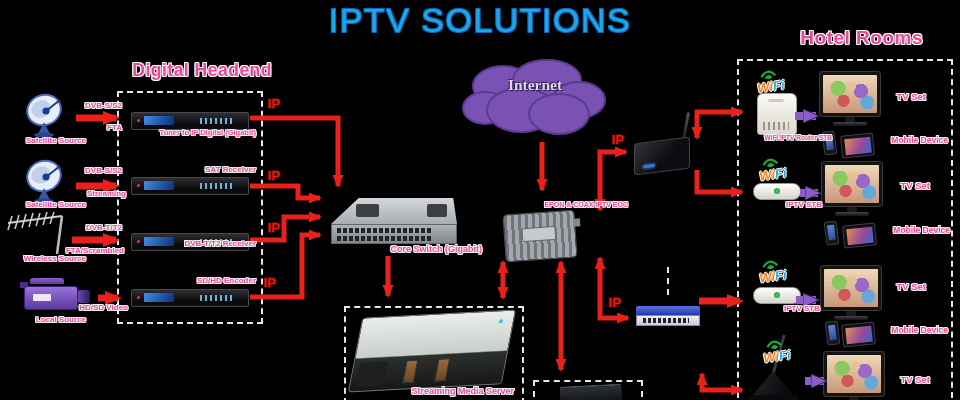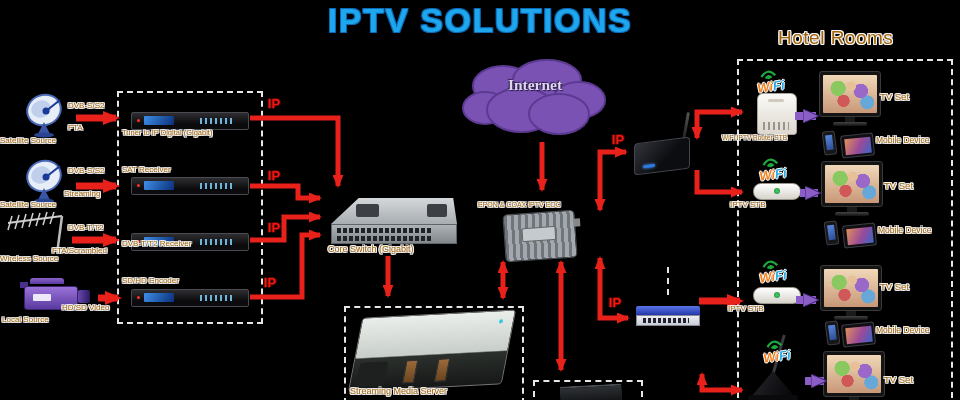--- a/index.html
+++ b/index.html
@@ -1,22 +1,22 @@
 <!DOCTYPE html>
 <html><head>
 <meta charset="utf-8">
 <style>
   html,body{margin:0;padding:0;background:#000;}
   .stage{position:relative;width:960px;height:400px;background:#000;overflow:hidden;
          font-family:"Liberation Sans",sans-serif;}
   
   .main-title{position:absolute;left:0;top:1px;width:960px;text-align:center;
-    font-size:34px;font-weight:bold;letter-spacing:1.5px;color:#1fa7ee;
+    font-size:34px;font-weight:normal;letter-spacing:1.5px;color:#1fa7ee;
     text-shadow:-1px -1px 0 #0c6ab6,1px -1px 0 #0c6ab6,-1px 1px 0 #0c6ab6,1px 1px 0 #0c6ab6;z-index:6;}
-  .lbl{position:absolute;color:#a16207;font-weight:normal;font-size:8px;text-align:left;line-height:1.15;z-index:6;
+  .lbl{position:absolute;color:#ec4899;font-weight:bold;font-size:8px;text-align:right;line-height:1.15;z-index:6;
     text-shadow:-1px -1px 0 #f4f4f4,1px -1px 0 #f4f4f4,-1px 1px 0 #f4f4f4,1px 1px 0 #f4f4f4,
                 -1px 0 0 #f4f4f4,1px 0 0 #f4f4f4,0 -1px 0 #f4f4f4,0 1px 0 #f4f4f4;}
   .sec-title{font-size:17.5px;letter-spacing:.5px;}
   .hr-title{font-size:19px;}
   .ip{position:absolute;color:#f01810;font-weight:800;font-size:13px;z-index:7;text-align:center;
     text-shadow:-1px 0 0 #5a0400,1px 0 0 #5a0400,0 -1px 0 #5a0400,0 1px 0 #5a0400;}
   .cloud-text{position:absolute;left:480px;top:74px;width:110px;text-align:center;z-index:6;
     font-family:"Liberation Serif",serif;font-weight:bold;font-size:15.5px;line-height:21px;color:#ded6ec;
     text-shadow:1px 1px 1px #2a1a48,-1px -1px 1px #2a1a48;}
   
@@ -135,20 +135,21 @@
 <div class="stage">
 
   <div class="main-title">IPTV SOLUTIONS</div>
 
   <div class="dash-box" style="left:117px;top:91px;width:142px;height:229px;"></div>
   <div class="dash-box" style="left:344px;top:306px;width:176px;height:94px;"></div>
   <div class="dash-box" style="left:533px;top:380px;width:106px;height:24px;"></div>
   <div class="dash-box" style="left:737px;top:59px;width:212px;height:345px;"></div>
   <div class="dash-seg" style="left:667px;top:267px;height:28px;"></div>
 
+  <div class="lbl sec-title" style="left:112px;top:60px;width:160px;">Digital Headend</div>
   <div class="lbl sec-title hr-title" style="left:778px;top:27px;width:145px;">Hotel Rooms</div>
 
   <svg class="srcsvg" style="left:20px;top:90px;" width="54" height="48" viewBox="0 0 54 48">
     <ellipse cx="24" cy="20" rx="17" ry="15" fill="#e8eef8" stroke="#4a6ab8" stroke-width="2" transform="rotate(-20 24 20)"></ellipse>
     <ellipse cx="21" cy="19" rx="10" ry="8.5" fill="#c0d0ec" transform="rotate(-20 21 19)"></ellipse>
     <circle cx="26" cy="21" r="3.5" fill="#1a3a98"></circle>
     <line x1="26" y1="21" x2="40" y2="10" stroke="#1a3a98" stroke-width="2"></line>
     <path d="M24,32 L30,44 L18,44 Z" fill="#3a55a8"></path>
     <ellipse cx="24" cy="45" rx="10" ry="2.5" fill="#2a4590"></ellipse>
   </svg>
@@ -217,21 +218,21 @@
   <div class="ip" style="left:263px;top:168px;width:22px;">IP</div>
   <div class="ip" style="left:263px;top:220px;width:22px;">IP</div>
   <div class="ip" style="left:259px;top:275px;width:22px;">IP</div>
   <div class="ip" style="left:607px;top:132px;width:22px;">IP</div>
   <div class="ip" style="left:604px;top:295px;width:22px;">IP</div>
 
   <div class="cswitch">
     <div class="cs-top"></div>
     <div class="cs-front"></div>
   </div>
-  <div class="lbl" style="left:328px;top:244px;width:134px;font-size:9px;">Core Switch (Gigabit)</div>
+  <div class="lbl" style="left:348px;top:244px;width:134px;font-size:9px;">Core Switch (Gigabit)</div>
 
   <div class="server">
     <div class="srv-panel"></div>
     <div class="srv-d1"></div>
     <div class="srv-d2"></div>
     <div class="srv-led"></div>
   </div>
   <div class="lbl" style="left:350px;top:386px;width:164px;font-size:9px;">Streaming Media Server</div>
 
   <svg class="cloud-svg" width="158" height="88" viewBox="0 0 158 88">

